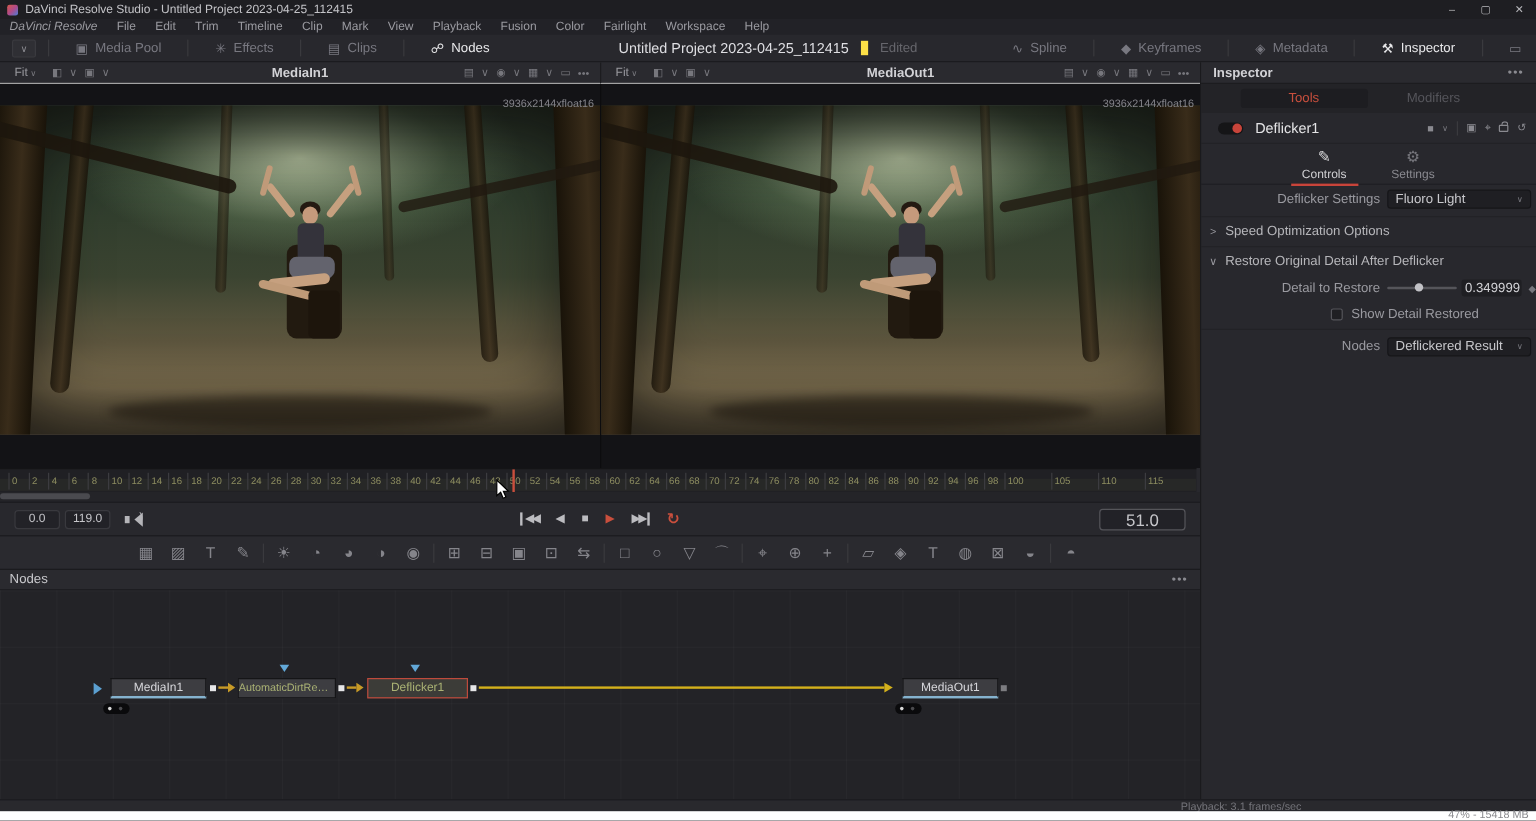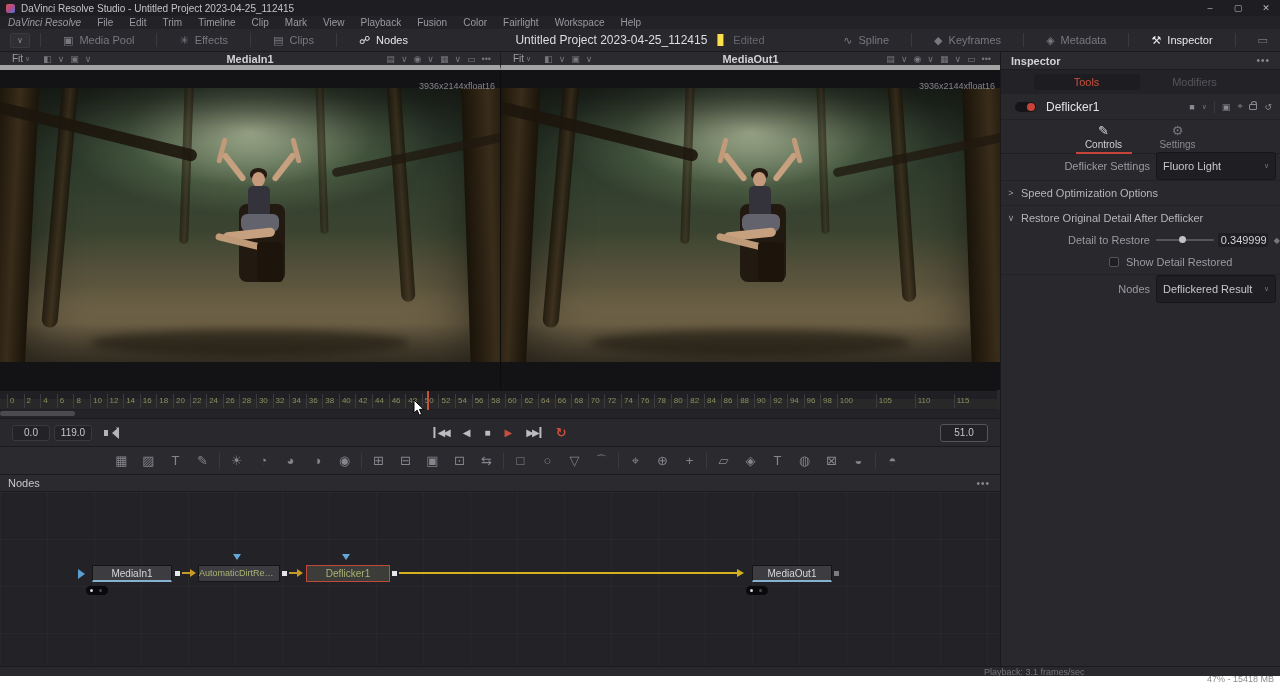--- a/index.html
+++ b/index.html
@@ -36,21 +36,21 @@
   .pb-edited { color:#66666c; font-size:11px; border-left:6px solid #fde047; padding-left:10px; }
   .pb-right { margin-left:auto; display:flex; align-items:center; }
 
   
   .main { position:absolute; left:0; top:52px; width:1280px; height:614px; display:flex; }
   .left-col { width:1000px; height:614px; position:relative; }
   .inspector { width:280px; height:614px; background:#28282d; border-left:1px solid #1a1a1d; position:relative; }
 
   
   .vheaders { display:flex; height:18px; }
-  .vheader { width:500px; height:18px; background:#2a2a2f; border-bottom:5px solid #a3a3a3;
+  .vheader { width:500px; height:18px; background:#2a2a2f; border-bottom:1px solid #a3a3a3;
     display:flex; align-items:center; font-size:10px; color:#8a8a90; position:relative; }
   .vheader + .vheader { border-left:1px solid #1c1c1f; }
   .fit { margin-left:12px; display:flex; align-items:center; gap:2px; color:#9a9aa0; }
   .chev { font-size:7px; color:#77777d; }
   .vh-group { display:flex; align-items:center; gap:4px; margin-left:12px; }
   .vh-icon { font-size:9px; color:#77777d; padding:0 1px; }
   .vname { position:absolute; left:50%; transform:translateX(-50%); color:#d2d2d6; font-size:11px; font-weight:bold; }
   .vh-right { margin-left:auto; margin-right:8px; display:flex; align-items:center; gap:4px; }
 
   
@@ -122,21 +122,21 @@
   .speaker::after { content:""; position:absolute; left:2px; top:0; width:0; height:0;
     border:6px solid transparent; border-right:7px solid #b4b4b8; }
   .sp-wave { position:absolute; left:12px; top:-1px; color:#b4b4b8; font-size:10px; }
   .t-group { position:absolute; left:50%; transform:translateX(-50%); display:flex; align-items:center; gap:14px; }
   .t-btn { font-size:10px; color:#bcbcc0; letter-spacing:-2px; }
   .t-btn.single { letter-spacing:0; }
   .t-first { border-left:2px solid #bcbcc0; padding-left:2px; }
   .t-last { border-right:2px solid #bcbcc0; padding-right:2px; letter-spacing:-2px; }
   .t-red { color:#c94f3d; }
   .t-loop { font-size:13px; letter-spacing:0; font-weight:bold; }
-  .nb-cur { position:absolute; right:12px; width:48px; height:18px; border-color:#55555a; line-height:16px; font-size:10px; }
+  .nb-cur { position:absolute; right:12px; width:72px; height:18px; border-color:#55555a; line-height:16px; font-size:14px; }
 
   
   .ftoolbar { position:absolute; left:0; top:394px; width:1000px; height:28px; background:#2a2a2f;
     border-top:1px solid #1b1b1e; display:flex; align-items:center; }
   .ft-group { display:flex; align-items:center; }
   .ft-group:first-of-type { margin-left:108px; }
   .ftool-icon { width:27px; text-align:center; font-size:13px; color:#85858b; }
   .ft-div { width:1px; height:16px; background:#3a3a3e; margin:0 3px; }
 
   
@@ -195,21 +195,21 @@
     border-bottom:1px solid #1f1f23; padding-top:3px; }
   .subtab { display:flex; flex-direction:column; align-items:center; gap:1px; width:56px; padding-bottom:2px; }
   .subtab .sic { font-size:13px; color:#77777d; }
   .subtab .slb { font-size:10px; color:#8a8a90; }
   .subtab.active .sic { color:#d8d8da; }
   .subtab.active .slb { color:#cfcfd2; }
   .subtab.active { border-bottom:2px solid #c8443a; }
   .ctl { position:relative; font-size:11px; }
   .frow { height:24px; display:flex; align-items:center;padding-left:47px; }
   .flabel { width:108px; text-align:right; color:#9a9aa0; padding-right:6px; flex:none; }
-  .dropdown { width:120px; height:28px; background:#1f1f23; border:1px solid #161619; border-radius:3px;
+  .dropdown { width:120px; height:16px; background:#1f1f23; border:1px solid #161619; border-radius:3px;
     display:flex; align-items:center; color:#c8c8cc; padding:0 6px; }
   .dropdown .dchev { margin-left:auto; font-size:7px; color:#77777d; }
   .sep { height:1px; background:#222226; margin:2px 0; }
   .secrow { height:20px; display:flex; align-items:center; color:#b6b6ba; }
   .secrow .arrow { width:20px; text-align:center; color:#9a9aa0; font-size:9px; }
   .slider-track { position:relative; width:82px; height:2px; background:#55555a; border-radius:1px; }
   .slider-handle { position:absolute; left:40%; top:-3px; width:7px; height:7px; border-radius:50%; background:#c2c2c6; }
   .val-box { width:50px; height:14px; background:#1f1f23; border-radius:2px; color:#d2d2d6;
     text-align:right; padding:0 3px; line-height:14px; margin-left:4px; }
   .kf-diamond { color:#77777d; font-size:8px; margin-left:6px; }

